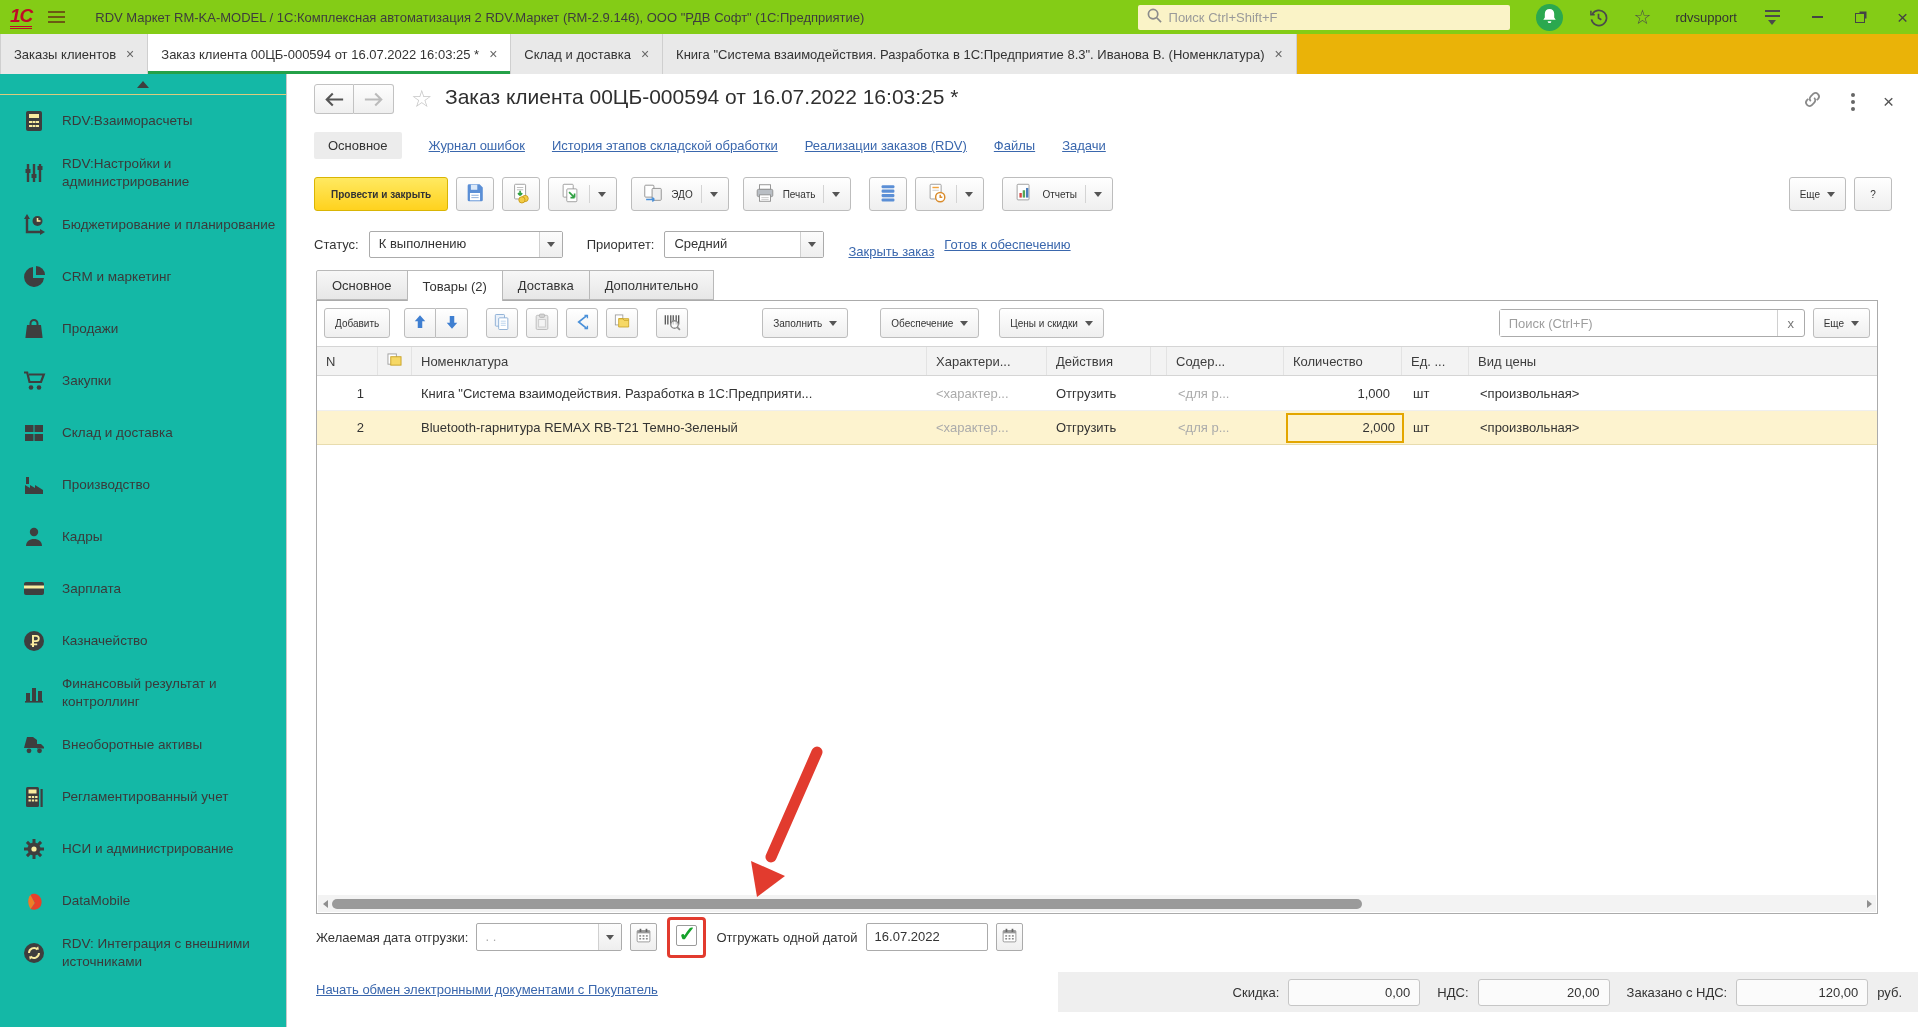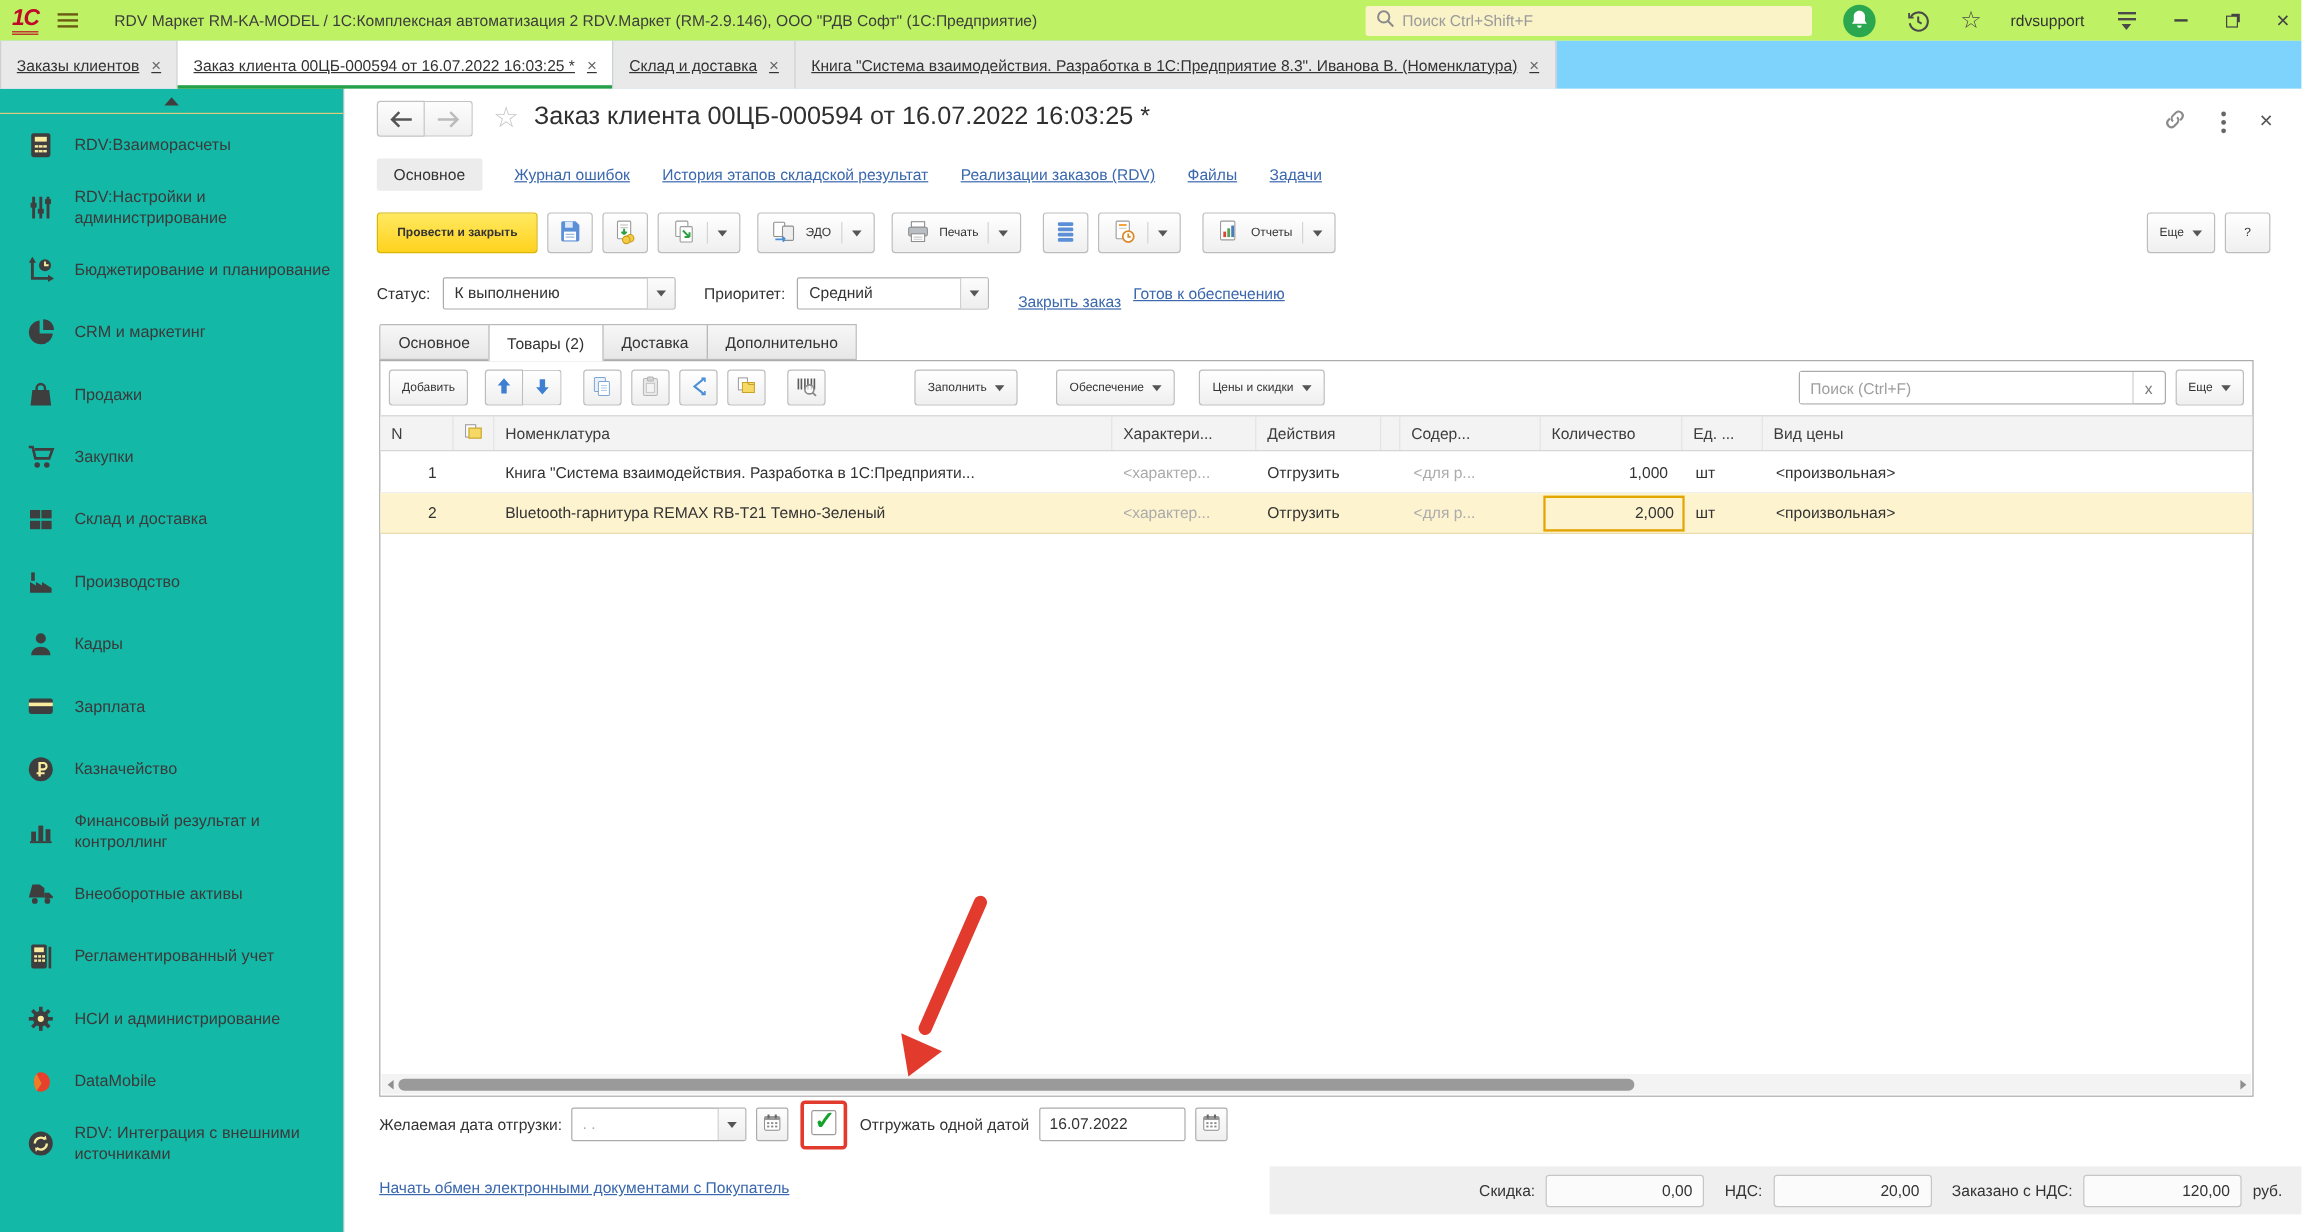--- a/index.html
+++ b/index.html
@@ -1,20 +1,20 @@
 <!DOCTYPE html>
 <html><head>
 <meta charset="utf-8">
 <style>
   * { margin:0; padding:0; box-sizing:border-box; }
   html,body { width:1918px; height:1027px; overflow:hidden; }
   body { font-family:"Liberation Sans", sans-serif; font-size:13px; color:#333; background:#fff; }
 
   
-  .titlebar { height:34px; background:#bef264; display:flex; align-items:center; padding:0 10px; gap:12px; }
+  .titlebar { height:34px; background:#84cc16; display:flex; align-items:center; padding:0 10px; gap:12px; }
   .logo1c { color:#C00A27; font-weight:bold; font-style:italic; font-size:19px; letter-spacing:-1px;
             border-bottom:3px double #C00A27; line-height:1; padding-bottom:1px; cursor:pointer; }
   .burger { display:flex; flex-direction:column; gap:3px; cursor:pointer; padding:4px; }
   .burger i { display:block; width:17px; height:2px; background:#6B5A13; }
   .win-title { margin-left:14px; color:#3D3D3D; white-space:nowrap; overflow:hidden; text-overflow:ellipsis; max-width:840px; }
   .tb-search { margin-left:auto; width:372px; height:25px; background:#FAF3C7; border-radius:2px;
                display:flex; align-items:center; gap:7px; padding:0 9px; }
   .tb-search input { flex:1; border:none; outline:none; background:transparent; font:inherit; color:#444; }
   .tb-search input::placeholder { color:#9A9A9A; }
   .green-circle { width:27px; height:27px; border-radius:50%; background:#2BA84F; display:flex; align-items:center; justify-content:center; margin-left:14px; cursor:pointer; }
@@ -22,21 +22,21 @@
   .star-glyph { font-size:20px; color:#4A4A4A; line-height:1; }
   .tb-user { margin-left:12px; color:#333; cursor:pointer; }
   .menu-caret { display:flex; flex-direction:column; align-items:center; gap:3px; margin-left:16px; cursor:pointer; }
   .menu-caret i { width:15px; height:2px; background:#4A4A4A; display:block; }
   .caret-dn { width:0; height:0; border-left:4px solid transparent; border-right:4px solid transparent; border-top:5px solid #4A4A4A; }
   .win-btn { margin-left:20px; cursor:pointer; color:#444; font-size:15px; line-height:1; display:flex; align-items:center; }
   .min-bar { width:11px; height:2px; background:#444; }
   .restore-box { width:10px; height:10px; border:1.5px solid #444; box-shadow:3px -3px 0 -1.5px #444; margin-top:2px; }
 
   
-  .tabbar { height:40px; background:#7dd3fc; display:flex; align-items:stretch;text-decoration:underline; }
+  .tabbar { height:40px; background:#eab308; display:flex; align-items:stretch; }
   .tab { display:flex; align-items:center; gap:10px; padding:0 13px; background:#E9E9E9;
          border-right:1px solid #CFCFCF; position:relative; cursor:pointer; white-space:nowrap; color:#333; }
   .tab:first-child { border-left:1px solid #CFCFCF; }
   .tab.active { background:#FFF; }
   .tab.active::after { content:""; position:absolute; left:0; right:0; bottom:0; height:3px; background:#24A148; }
   .tab-close { color:#666; font-size:14px; cursor:pointer; }
 
   
   .body { display:flex; height:953px; }
   .sidebar { width:287px; background:#14b8a6; border-right:1px solid #C9C9C9; overflow:hidden; }
@@ -434,21 +434,21 @@
             <path d="M10 14a4 4 0 0 1 0-5.6l3-3a4 4 0 0 1 5.6 5.6l-1.8 1.8"></path>
             <path d="M14 10a4 4 0 0 1 0 5.6l-3 3a4 4 0 0 1-5.6-5.6l1.8-1.8"></path>
           </svg></span>
       <span class="kebab"></span>
       <span class="hdr-close">×</span>
     </div>
 
     <div class="nav-links">
       <span class="chip">Основное</span>
       <span class="nlink">Журнал ошибок</span>
-      <span class="nlink">История этапов складской результат</span>
+      <span class="nlink">История этапов складской обработки</span>
       <span class="nlink">Реализации заказов (RDV)</span>
       <span class="nlink">Файлы</span>
       <span class="nlink">Задачи</span>
     </div>
 
     <div class="toolbar">
       <button class="btn primary">Провести и закрыть</button>
       <span class="btn square">
           <span><svg viewBox="0 0 24 24" width="22" height="22">
               <path d="M4 4a1.5 1.5 0 0 1 1.5-1.5H17L20.5 6v13.5A1.5 1.5 0 0 1 19 21H5.5A1.5 1.5 0 0 1 4 19.5z" fill="#5B8FD6"></path>

